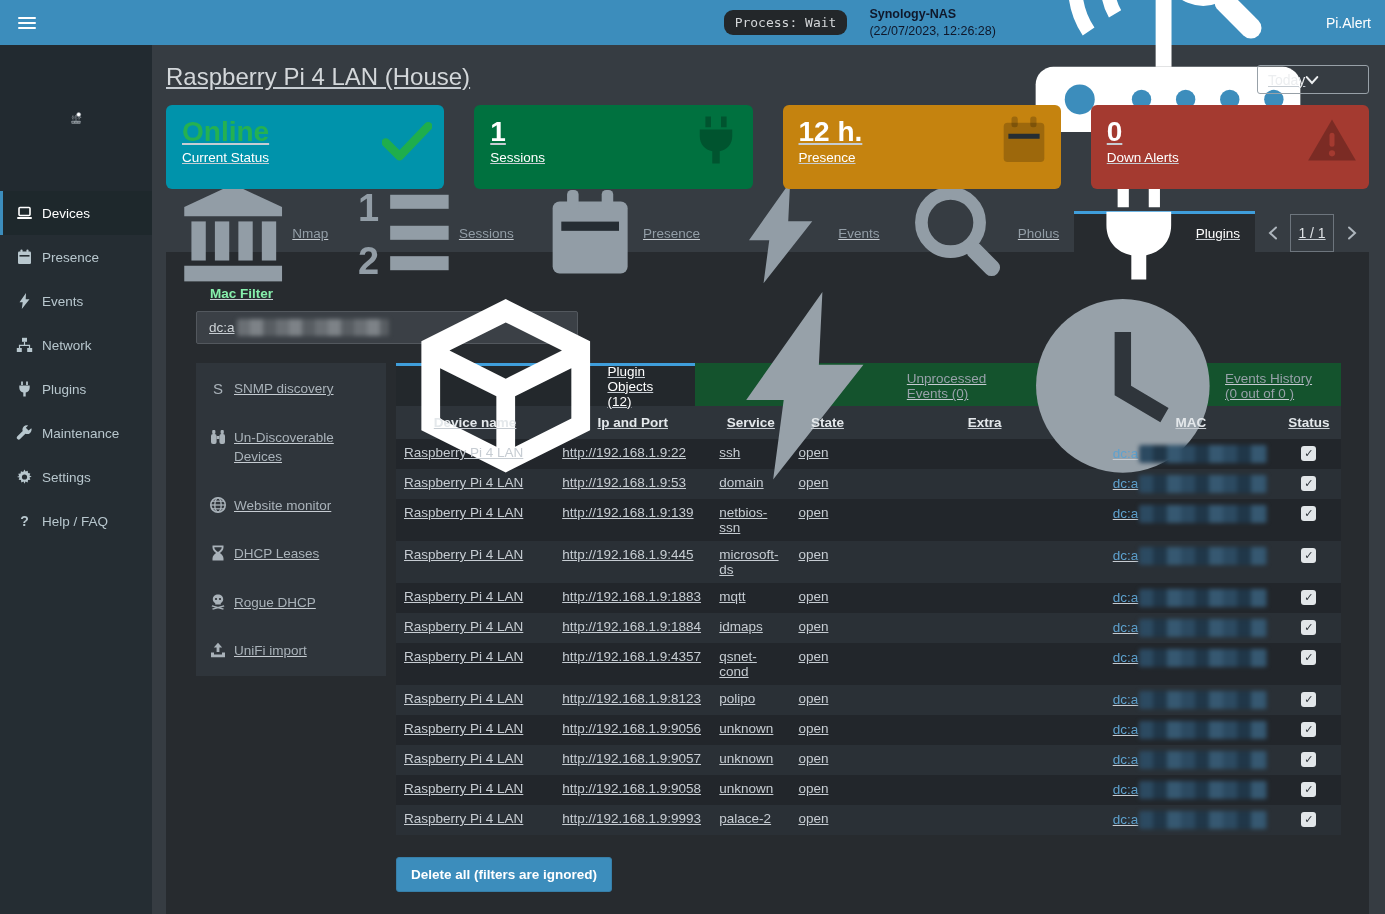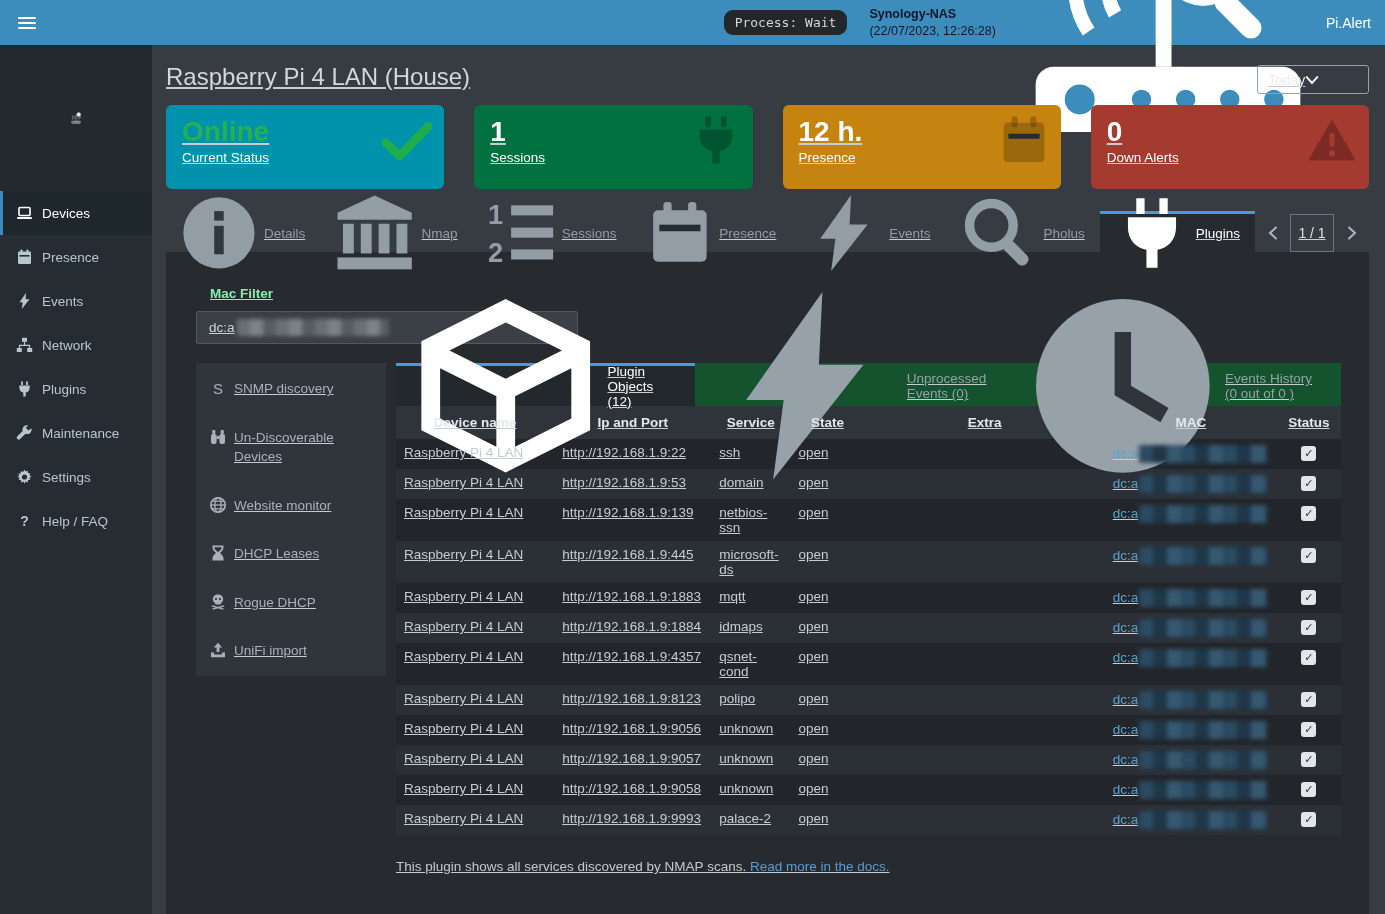--- a/index.html
+++ b/index.html
@@ -284,30 +284,20 @@
               <path d="M9 0.6 L17.6 15.4 H0.4 Z"></path>
               <rect x="8.1" y="5.4" width="1.8" height="5" rx="0.9" fill="#a43a30"></rect>
               <circle cx="9" cy="12.8" r="1.1" fill="#a43a30"></circle>
             </svg>
           </span>
         </div>
       </div>
 
     <div class="tabs-row">
       <div id="dtabs" style="display:flex;align-items:flex-end;height:41px;">
-          <div class="dtab">
-            <span class="ic" style="display: inline-flex;">
-              <svg viewBox="0 0 16 16" fill="currentColor" xmlns="http://www.w3.org/2000/svg" style="width: 100%; height: 100%;">
-                <circle cx="8" cy="8" r="7.5"></circle>
-                <rect x="7" y="6.5" width="2" height="6" fill="#31373d"></rect>
-                <rect x="7" y="3.4" width="2" height="2" fill="#31373d"></rect>
-              </svg>
-            </span>
-            <span>Details</span>
-          </div>
           <div class="dtab">
             <span class="ic" style="display: inline-flex;">
               <svg viewBox="0 0 16 16" fill="currentColor" xmlns="http://www.w3.org/2000/svg" style="width: 100%; height: 100%;">
                 <path d="M8 0.5 L15.5 4 v1.4 H0.5 V4 Z"></path>
                 <rect x="1.6" y="6.2" width="2.2" height="6"></rect>
                 <rect x="5.2" y="6.2" width="2.2" height="6"></rect>
                 <rect x="8.8" y="6.2" width="2.2" height="6"></rect>
                 <rect x="12.4" y="6.2" width="2.2" height="6"></rect>
                 <rect x="0.5" y="13" width="15" height="2.4"></rect>
               </svg>
@@ -608,20 +598,21 @@
                   <td class="c-ip link">http://192.168.1.9:9993</td>
                   <td class="c-service">palace-2</td>
                   <td class="c-state">open</td>
                   <td class="c-extra"></td>
                   <td class="c-mac maccell"><span class="pre">dc:a</span><span class="redact blue"></span></td>
                   <td class="c-status"><span class="cb">✓</span></td>
                 </tr>
               </tbody>
           </table>
 
+          <button class="del-btn">Delete all (filters are ignored)</button>
 
           <div class="plugin-note">
             <span>This plugin shows all services discovered by NMAP scans.</span>
             <a>Read more in the docs.</a>
           </div>
         </div>
       </div>
     </div>
   </div>
 </div>

